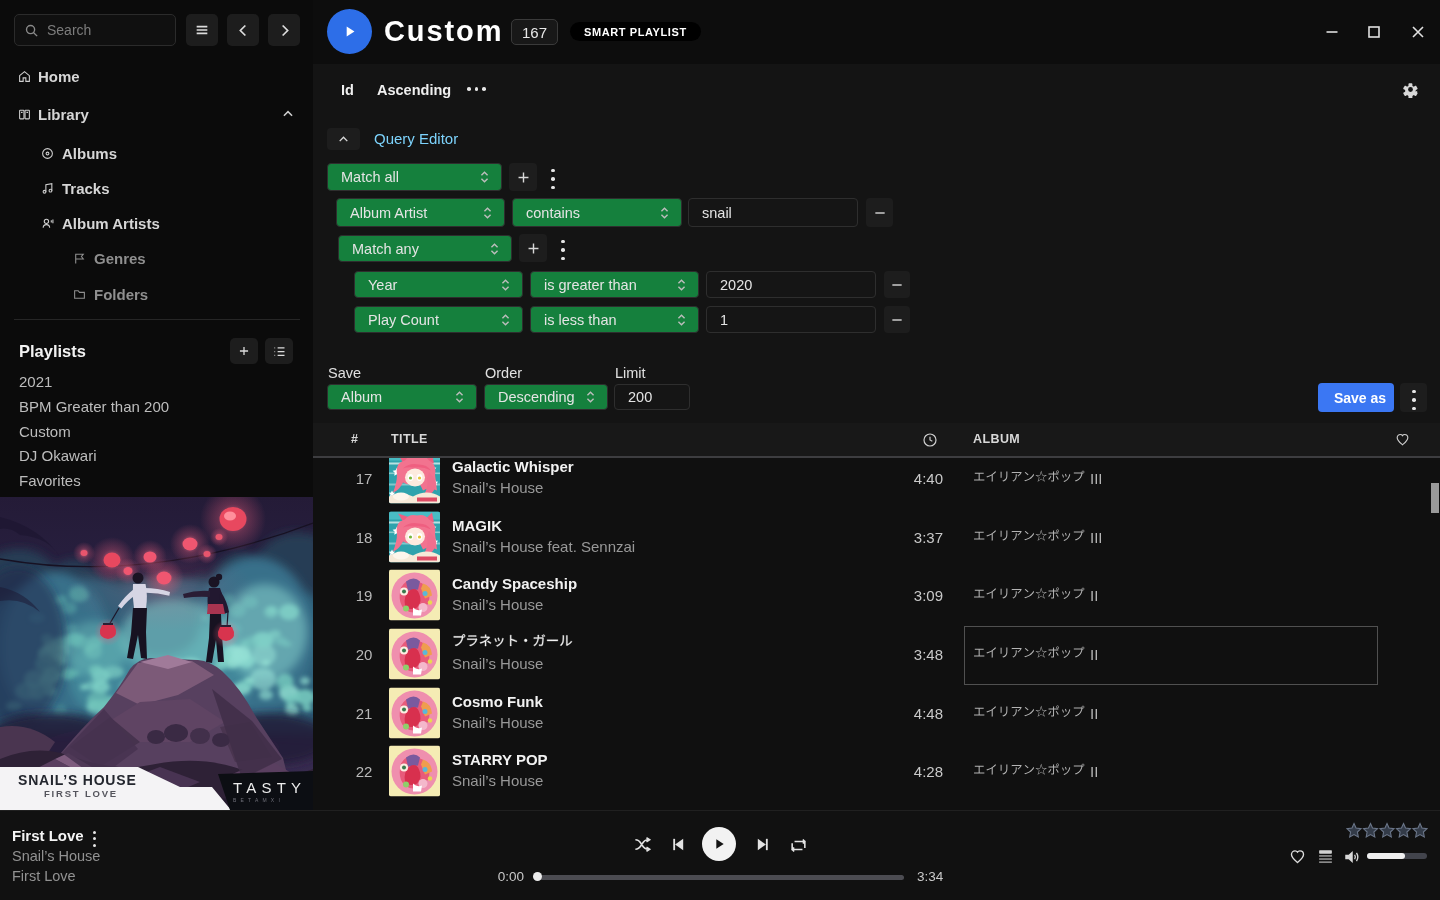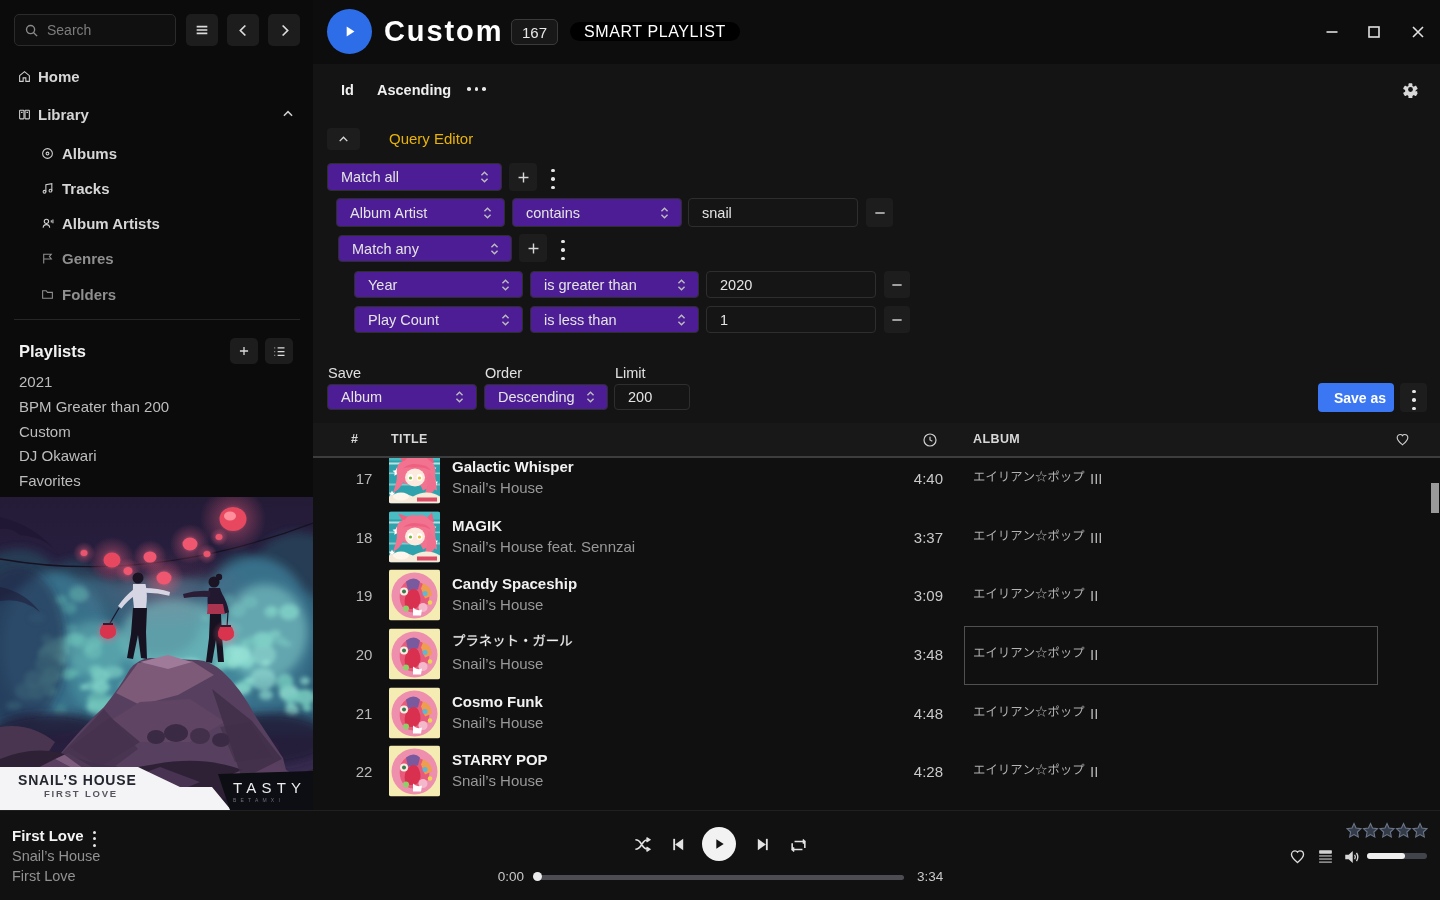--- a/index.html
+++ b/index.html
@@ -9,40 +9,40 @@
   .abs { position:absolute; }
   svg { display:block; }
 
   
   #sidebar { left:0; top:0; width:313px; height:810px; background:#0b0b0b; }
   .searchbox { left:14px; top:14px; width:162px; height:32px; background:#101010; border:1px solid #2b2b2b; border-radius:5px; color:#7c7c7c; font-size:14px; display:flex; align-items:center; padding-left:9px; }
   .sqbtn { background:#1d1d1d; border-radius:5px; display:flex; align-items:center; justify-content:center; color:#dcdcdc; }
   .navitem { left:0; width:313px; height:24px; display:flex; align-items:center; color:#d6d6d6; font-weight:bold; font-size:15px; }
   .navitem .ic { width:13px; height:13px; margin-left:18px; margin-right:7px; color:#cfcfcf; }
   .navsub .ic { margin-left:41px; margin-right:8px; }
-  .dim { color:#8f8f8f; }
+  .dim { color:#8f8f8f;margin-left:32px; }
   .divider { left:14px; width:286px; height:1px; background:#262626; }
   .plheader { left:19px; top:342px; font-size:16.5px; font-weight:bold; color:#f2f2f2; }
   .plitem { left:19px; width:240px; font-size:15px; color:#bdbdbd; }
 
   
   #main { left:313px; top:0; width:1127px; height:810px; background:#141414; }
   #mainhead { left:0; top:0; width:1127px; height:64px; background:#0d0d0d; }
   .playbtn { left:14px; top:9px; width:45px; height:45px; border-radius:50%; background:#2d6ee8; display:flex; align-items:center; justify-content:center; }
   .title { left:71px; top:15px; font-size:29px; font-weight:bold; color:#ffffff; letter-spacing:1.9px; }
   .countbadge { left:198px; top:19px; width:47px; height:26px; background:#181818; border:1px solid #3a3a3a; border-radius:5px; color:#e8e8e8; font-size:15px; display:flex; align-items:center; justify-content:center; }
-  .smartpl { left:257px; top:22px; height:19px; padding:0 14px; background:#000; border-radius:10px; color:#fff; font-size:16px; font-weight:normal; letter-spacing:0.6px; display:flex; align-items:center; }
+  .smartpl { left:257px; top:22px; height:19px; padding:0 14px; background:#000; border-radius:10px; color:#fff; font-size:11px; font-weight:bold; letter-spacing:0.6px; display:flex; align-items:center; }
   .winctl { top:24px; width:16px; height:16px; color:#e0e0e0; }
 
   .idrow { left:22px; top:82px; color:#efefef; font-weight:bold; font-size:14.5px;margin-left:6px; }
 
   .colbtn { background:#1d1d1d; border-radius:4px; color:#d8d8d8; display:flex; align-items:center; justify-content:center; }
-  .qetitle { left:61px; top:130px; font-size:15px; color:#eab308;margin-left:15px; }
-
-  .sel { background:#4c1d95; border:1px solid #2e2e2e; border-radius:4px; color:#e4e4e4; font-size:14.5px; display:flex; align-items:center; padding-left:13px; position:absolute; }
+  .qetitle { left:61px; top:130px; font-size:15px; color:#7dd3fc; }
+
+  .sel { background:#15803d; border:1px solid #2e2e2e; border-radius:4px; color:#e4e4e4; font-size:14.5px; display:flex; align-items:center; padding-left:13px; position:absolute; }
   .sel .chev { position:absolute; right:11px; top:50%; transform:translateY(-50%); color:#bdbdbd; }
   .inp { background:#151515; border:1px solid #2e2e2e; border-radius:4px; color:#e4e4e4; font-size:14.5px; display:flex; align-items:center; padding-left:13px; position:absolute; }
   .minus { background:#1d1d1d; border-radius:4px; color:#cfcfcf; display:flex; align-items:center; justify-content:center; position:absolute; }
   .qlabel { position:absolute; font-size:14.5px; color:#e0e0e0; }
   .kebab { position:absolute; display:flex; flex-direction:column; align-items:center; }
   .kebab i { width:3.5px; height:3.5px; border-radius:50%; background:#e6e6e6; margin:2.5px 0; }
 
   .saveas { left:1005px; top:383px; width:76px; height:29px; background:#3b77f3; border-radius:4px; color:#fff; font-weight:bold; font-size:14px; display:flex; align-items:center; justify-content:center;padding-left:8px; }
   .savedots { left:1087px; top:383px; width:27px; height:29px; background:#1d1d1d; border-radius:4px; }
 

